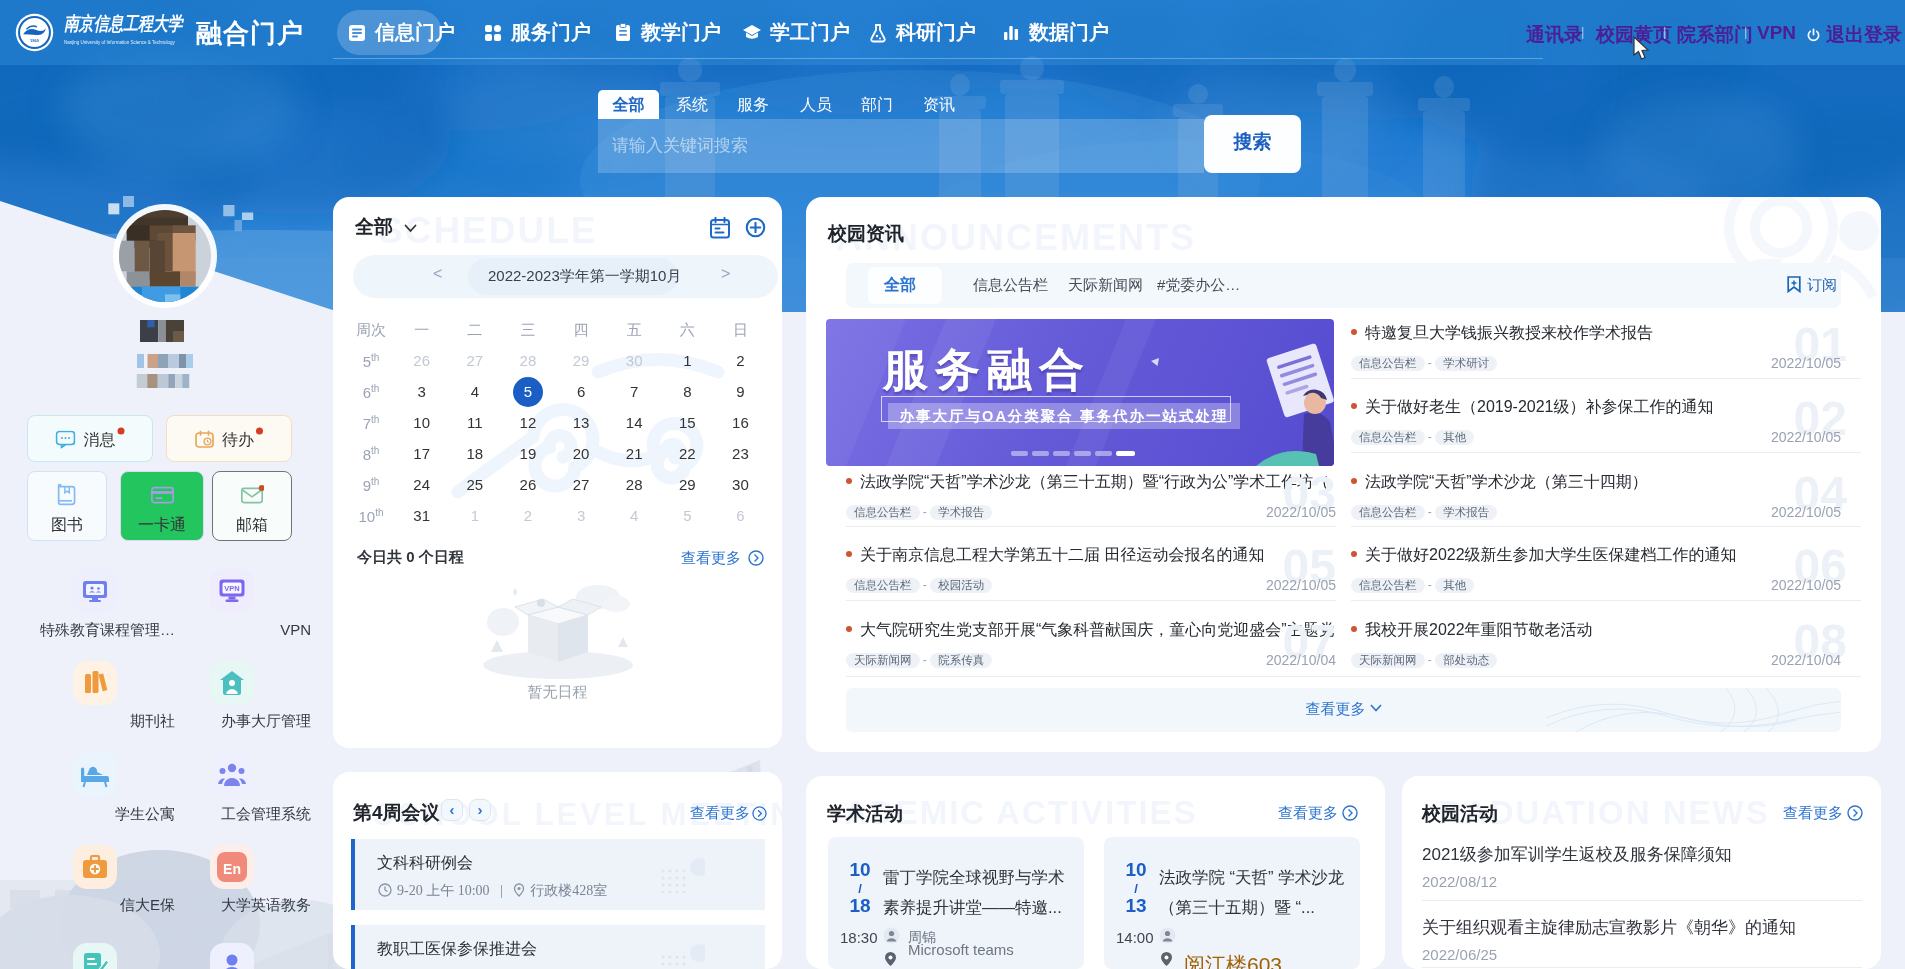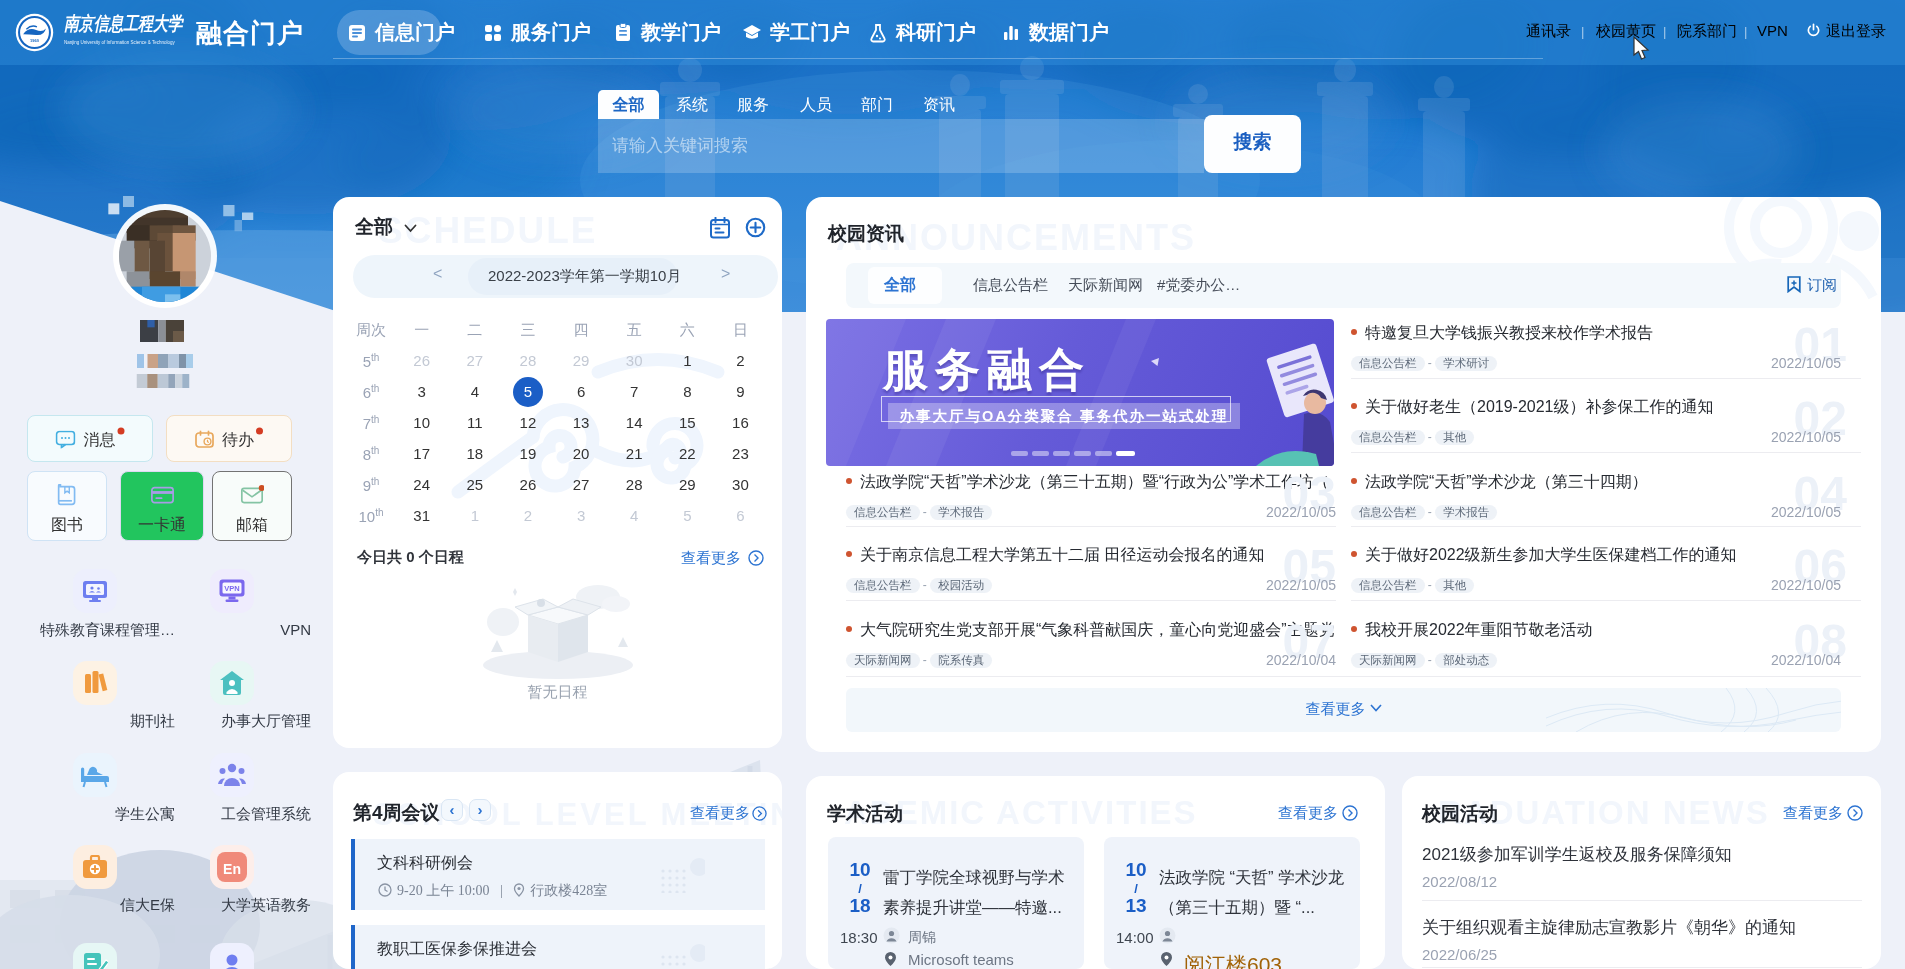--- a/index.html
+++ b/index.html
@@ -13,21 +13,21 @@
 
 #wedge { position:absolute; left:0; top:0; width:360px; height:319px;
   background:#eef1f9; clip-path:polygon(0 201px, 360px 319px, 0 319px); }
 
 #topbar { position:absolute; left:0; top:0; width:1905px; height:65px;
   background:rgba(62,158,232,0.32); color:#fff; }
 #navline { position:absolute; left:333px; top:58px; width:1210px; height:1px; background:rgba(255,255,255,0.3); }
 .navitem { position:absolute; top:10px; height:45px; line-height:45px; font-size:20px; font-weight:bold; color:#fff; white-space:nowrap; }
 .navitem .ni { display:inline-block; vertical-align:-4px; margin-right:8px; }
 .navitem.active { background:rgba(255,255,255,0.2); border-radius:24px; }
-.toplink { position:absolute; top:22px; font-size:15px; color:#000000; white-space:nowrap; }
+.toplink { position:absolute; top:22px; font-size:19px; color:#4c1d95; white-space:nowrap;font-weight:bold; }
 .tsep { position:absolute; top:24px; font-size:13px; color:rgba(255,255,255,0.6); }
 .stab { position:absolute; top:0; font-size:16px; color:#fff; }
 #stab0 { left:598px; top:90px; width:61px; height:29px; background:#fdfeff; border-radius:5px 5px 0 0;
   color:#1c66c4; font-weight:bold; font-size:16px; text-align:center; line-height:30px; position:absolute;}
 #sinput { position:absolute; left:598px; top:119px; width:606px; height:54px; background:rgba(255,255,255,0.19);
   color:rgba(255,255,255,0.55); font-size:17px; line-height:54px; padding-left:14px; }
 #sbtn { position:absolute; left:1204px; top:115px; width:97px; height:58px; background:#fdfeff; border-radius:8px;
   color:#1b5fc1; font-size:19px; font-weight:bold; text-align:center; line-height:54px; }
 
 .card { position:absolute; background:#fff; border-radius:16px; }
@@ -748,21 +748,21 @@
   <div class="abs" style="left:55px;top:90px"><svg width="17" height="17" viewBox="0 0 17 17">
           <circle cx="8.5" cy="8.5" r="8" fill="#e4e9f1"></circle>
           <circle cx="8.5" cy="6.5" r="2.6" fill="#7d8796"></circle>
           <path d="M3.5 14.5 a5.5 5.5 0 0 1 10 0 z" fill="#7d8796"></path>
         </svg></div>
   <div class="abs" style="left:80px;top:92px;font-size:14px;color:#6d7684">周锦</div>
   <div class="abs" style="left:56px;top:114px"><svg width="13" height="16" viewBox="0 0 13 16">
           <path d="M6.5 1 a5.5 5.5 0 0 1 5.5 5.5 q0 3.5 -5.5 8.5 q-5.5 -5 -5.5 -8.5 a5.5 5.5 0 0 1 5.5 -5.5 z" fill="#59626f"></path>
           <circle cx="6.5" cy="6.5" r="2" fill="#fff"></circle>
         </svg></div>
-  <div class="abs" style="left:80px;top:114px;font-size:15px;color:#6d7684">Microsoft teams</div>
+  <div class="abs" style="left:80px;top:104px;font-size:15px;color:#6d7684">Microsoft teams</div>
  </div>
  <div class="abs" style="left:298px;top:61px;width:256px;height:132px;background:#eff3fa;border-radius:8px">
   <div class="abs" style="left:17px;top:24px;width:30px;text-align:center;color:#1b5ec6;font-weight:bold;font-size:19px;line-height:17px">10<br><span style="font-size:13px">/</span><br>13</div>
   <div class="abs" style="left:55px;top:25px;width:190px;font-size:16.5px;color:#2e323a;line-height:30px">法政学院 “天哲” 学术沙龙（第三十五期）暨 “...</div>
   <div class="abs" style="left:12px;top:92px;font-size:15px;color:#3f4650">14:00</div>
   <div class="abs" style="left:55px;top:90px"><svg width="17" height="17" viewBox="0 0 17 17">
           <circle cx="8.5" cy="8.5" r="8" fill="#e4e9f1"></circle>
           <circle cx="8.5" cy="6.5" r="2.6" fill="#7d8796"></circle>
           <path d="M3.5 14.5 a5.5 5.5 0 0 1 10 0 z" fill="#7d8796"></path>
         </svg></div>

